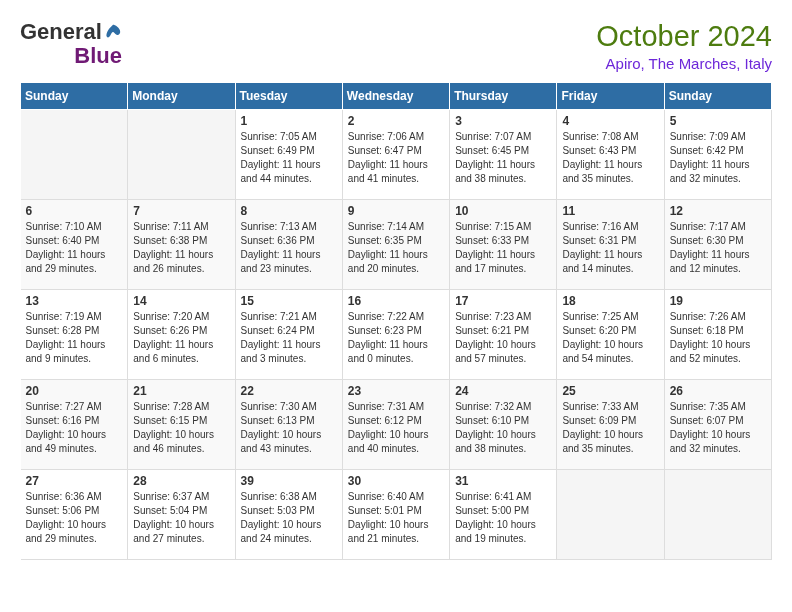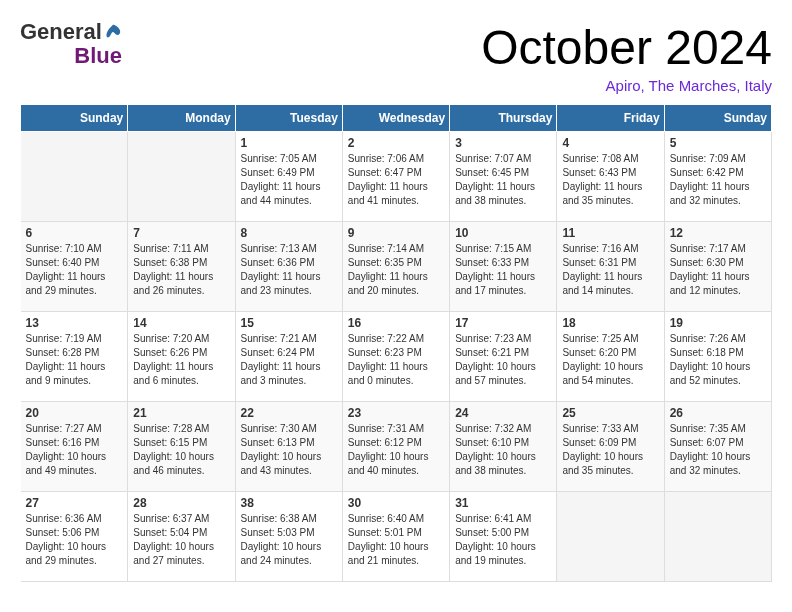--- a/index.html
+++ b/index.html
@@ -29,43 +29,43 @@
     .logo-blue { color: #701a75; }
     .logo-icon {
       width: 18px;
       height: 18px;
       margin-left: 2px;
     }
     .title-area {
       text-align: right;
     }
     .month-title {
-      font-size: 48px;
+      font-size: 29px;
       font-weight: 300;
-      color: #000000;
+      color: #4d7c0f;
     }
     .location {
       font-size: 15px;
       color: #6d28d9;
       margin-top: 2px;
     }
     table {
       width: 100%;
       border-collapse: collapse;
       table-layout: fixed;
     }
     thead tr {
       background: #2e6da4;
     }
     thead th {
       color: #fff;
       font-size: 12px;
       font-weight: bold;
       padding: 6px 4px;
-      text-align: right;
+      text-align: left;
       border: 1px solid #fff;
     }
     tbody tr {
       border-bottom: 1px solid #ccc;
     }
     tbody td {
       vertical-align: top;
       padding: 4px 5px;
       font-size: 10px;
       color: #333;
@@ -247,21 +247,21 @@
       <tr>
         <td>
           <span class="day-number">27</span>
           <div class="day-detail">Sunrise: 6:36 AM<br>Sunset: 5:06 PM<br>Daylight: 10 hours and 29 minutes.</div>
         </td>
         <td>
           <span class="day-number">28</span>
           <div class="day-detail">Sunrise: 6:37 AM<br>Sunset: 5:04 PM<br>Daylight: 10 hours and 27 minutes.</div>
         </td>
         <td>
-          <span class="day-number">38</span>
+          <span class="day-number">39</span>
           <div class="day-detail">Sunrise: 6:38 AM<br>Sunset: 5:03 PM<br>Daylight: 10 hours and 24 minutes.</div>
         </td>
         <td>
           <span class="day-number">30</span>
           <div class="day-detail">Sunrise: 6:40 AM<br>Sunset: 5:01 PM<br>Daylight: 10 hours and 21 minutes.</div>
         </td>
         <td>
           <span class="day-number">31</span>
           <div class="day-detail">Sunrise: 6:41 AM<br>Sunset: 5:00 PM<br>Daylight: 10 hours and 19 minutes.</div>
         </td>

